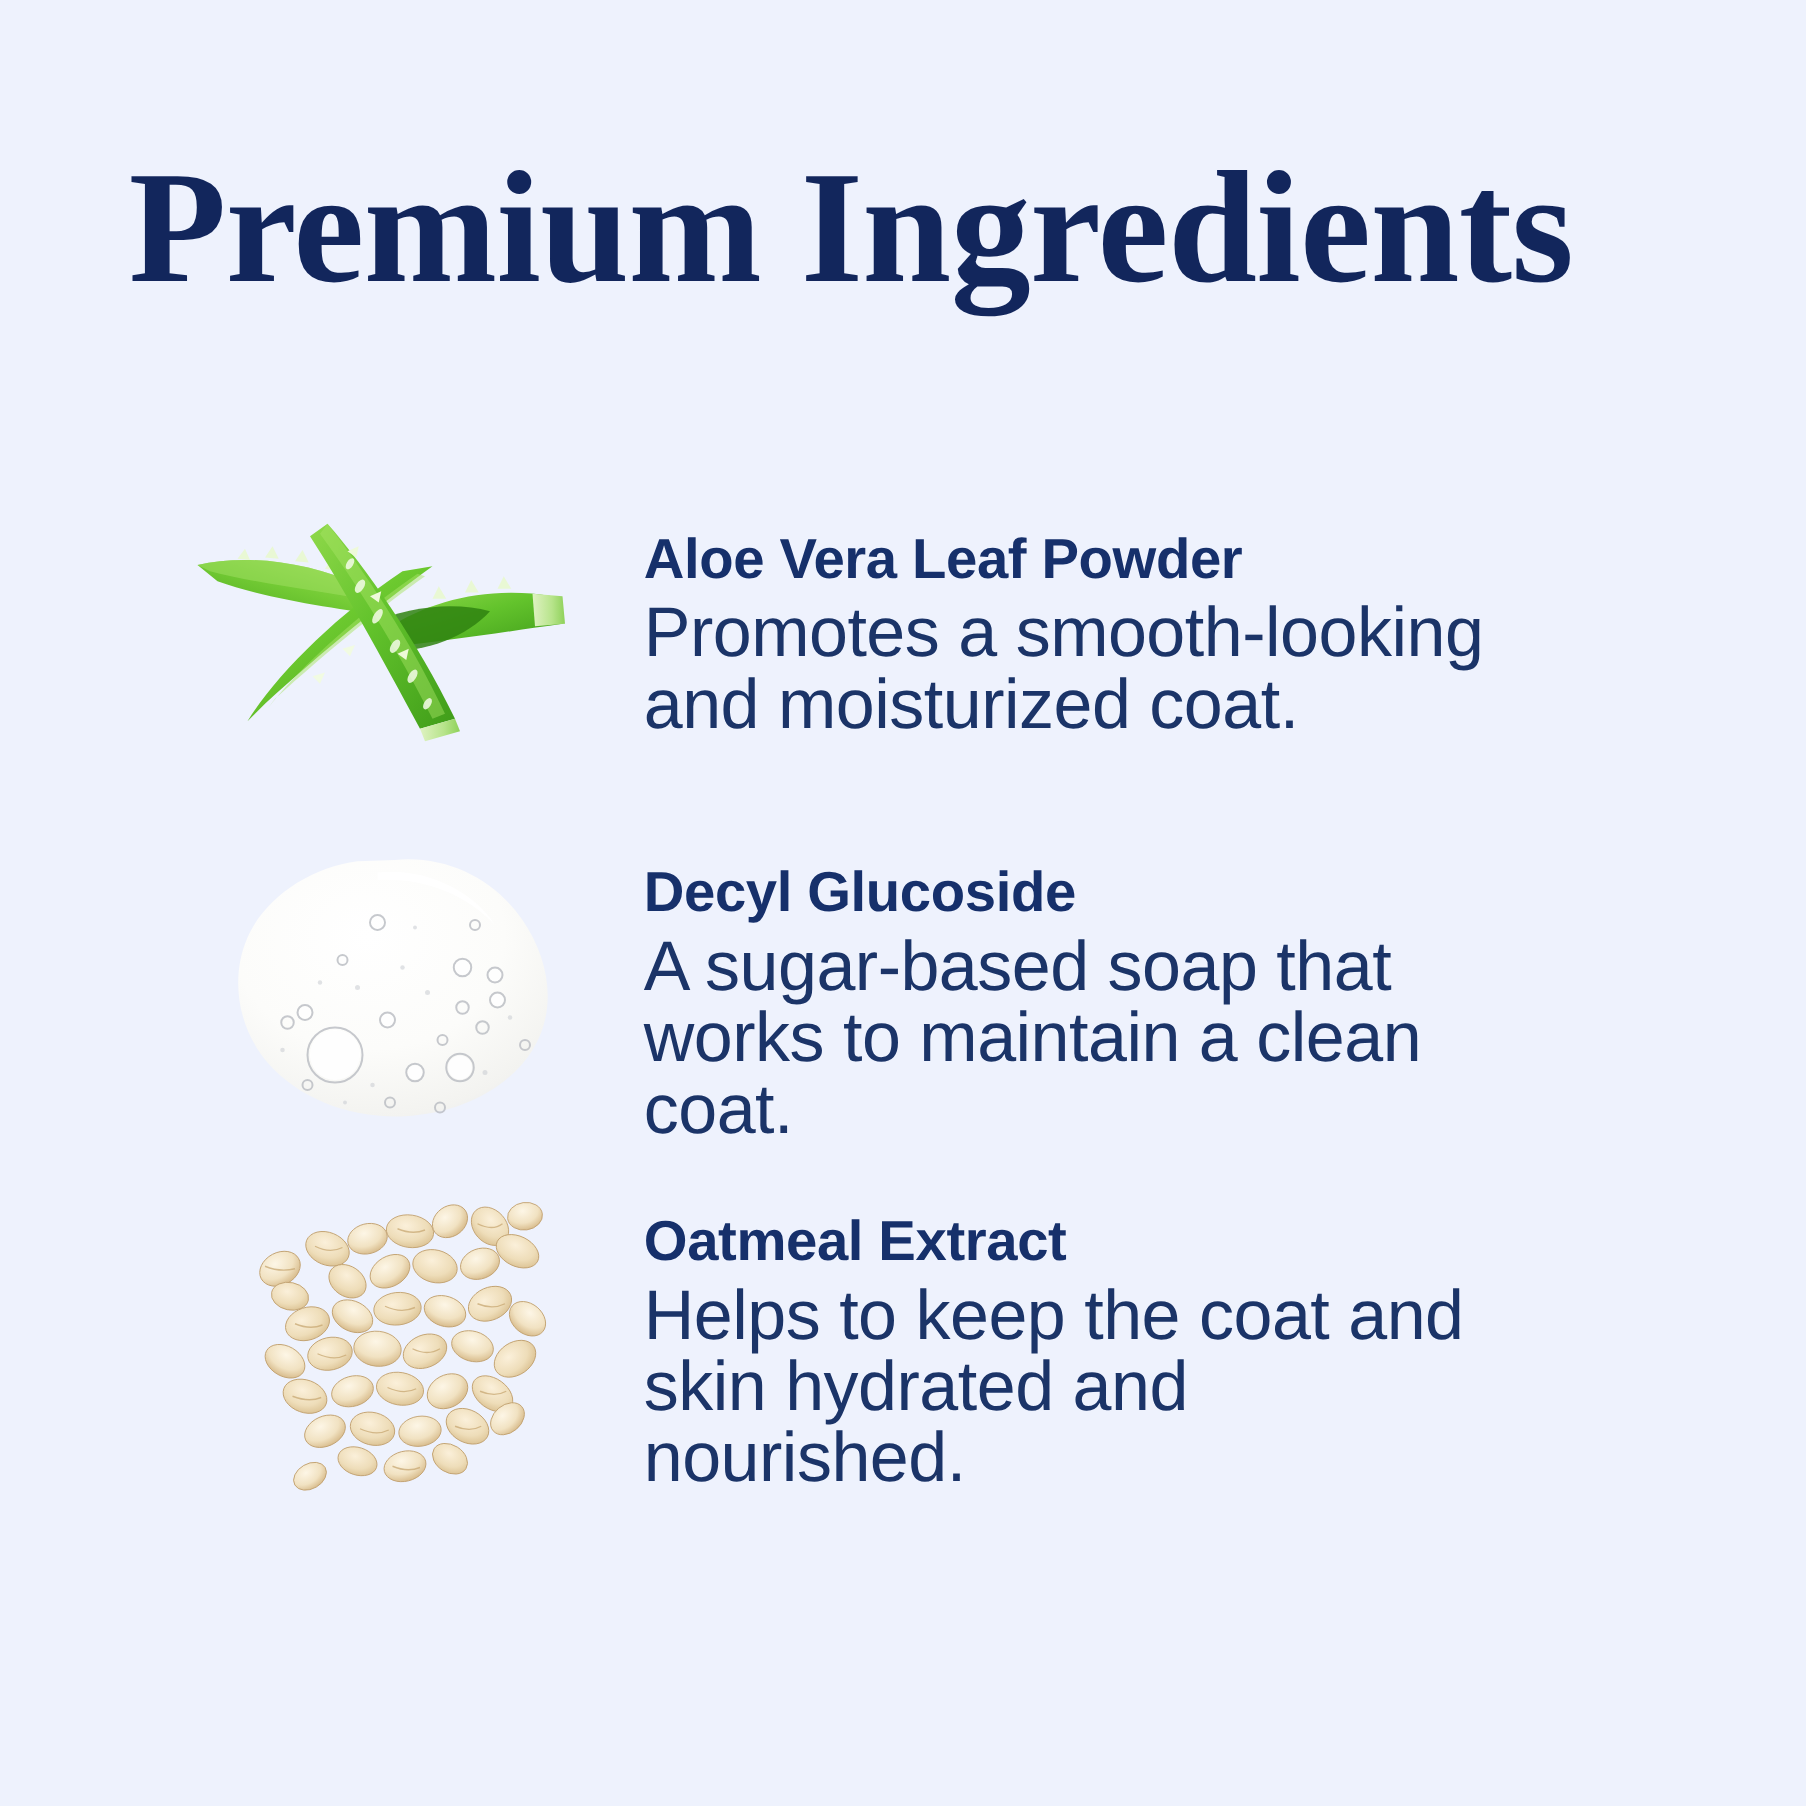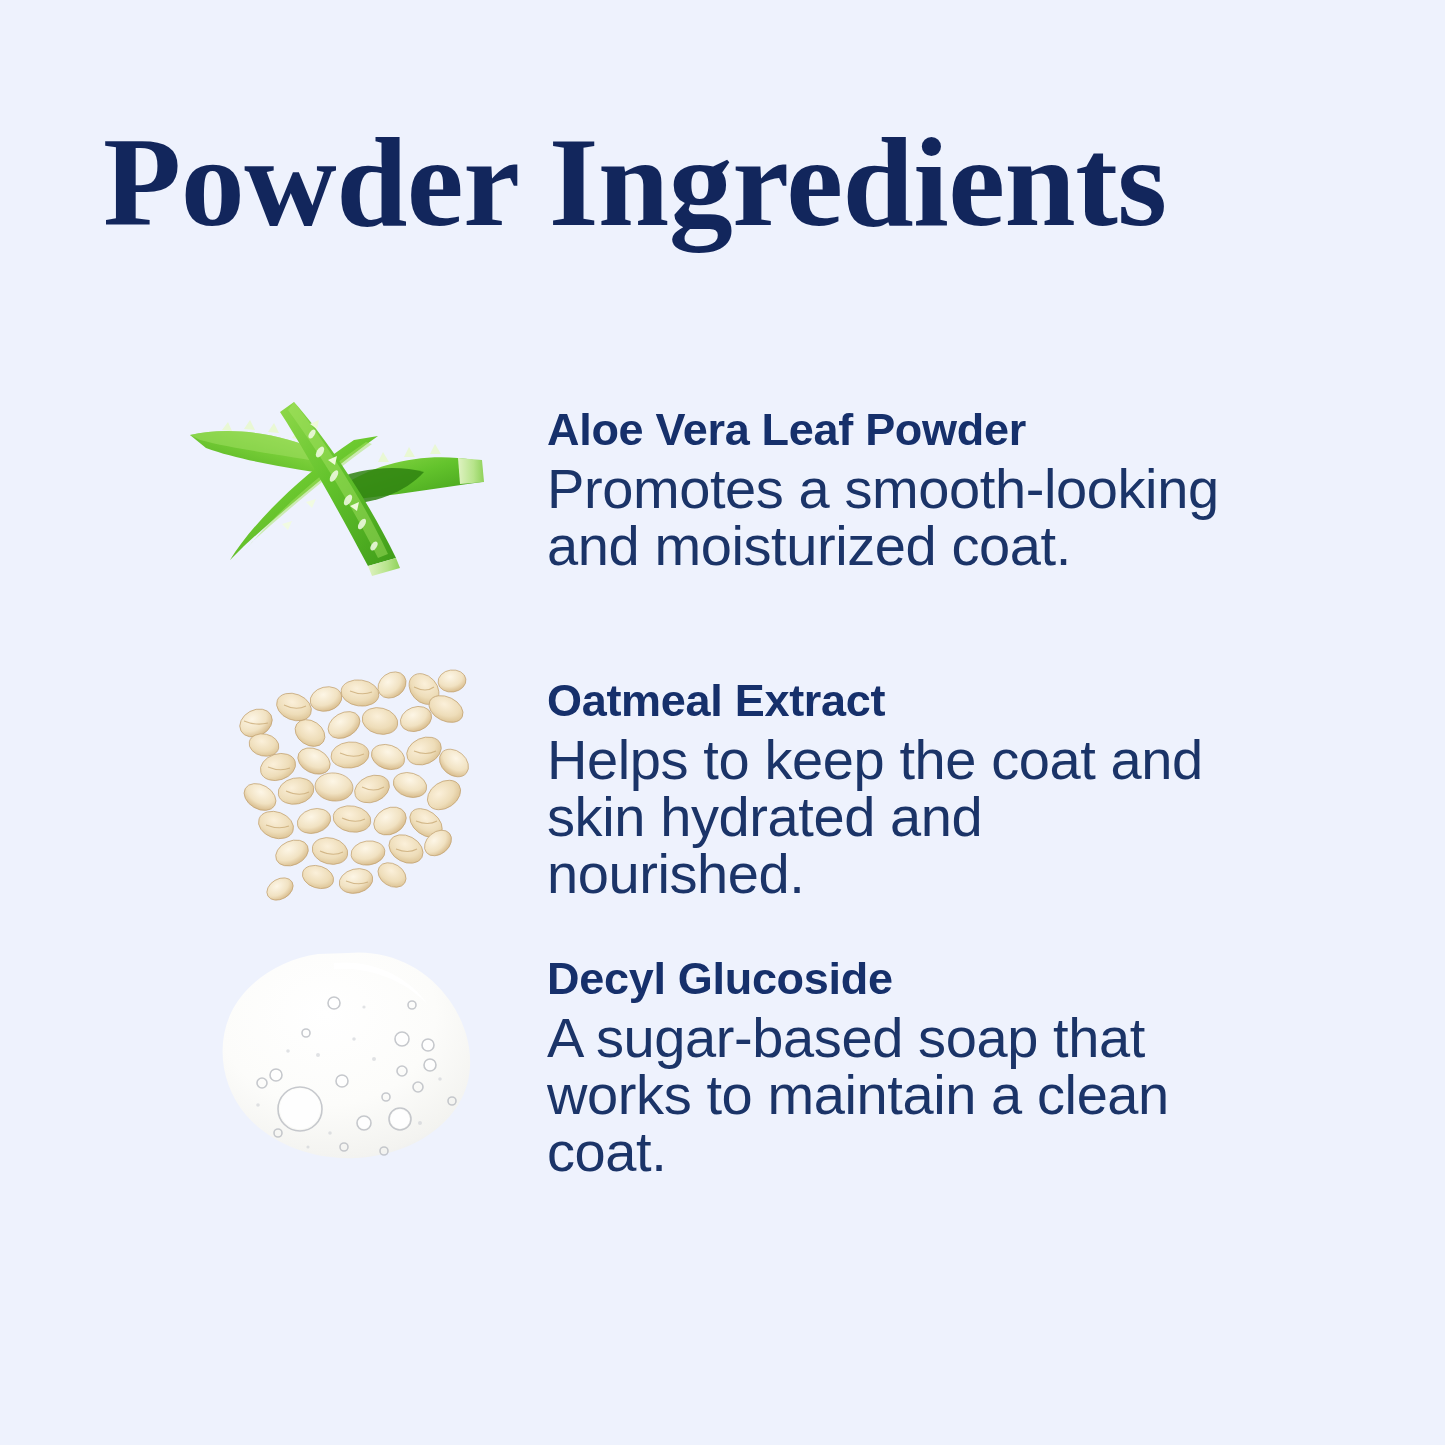--- a/index.html
+++ b/index.html
@@ -25,23 +25,22 @@
     font-size: 128px;
     line-height: 1.0;
     letter-spacing: -0.5px;
     color: #12265c;
     white-space: nowrap;
   }
 
   .ingredient-list {
     position: absolute;
     left: 0;
-    top: 380px;
+    top: 397px;
     width: 1256px;
-    padding-left: 32px;
   }
 
   .ingredient-row {
     position: relative;
     height: 275px;
   }
 
   .ingredient-figure {
     position: absolute;
     left: 150px;
@@ -92,21 +91,21 @@
   .row-aloe .ingredient-copy { top: 22px; }
   .row-oat  .ingredient-copy { top: 18px; }
   .row-gel  .ingredient-copy { top: 14px; }
 
   .row-oat { height: 282px; }
   .row-gel { height: 275px; }
 </style>
 </head>
 <body>
 
-<div id="page-title">Powder Ingredients</div>
+<div id="page-title">Premium Ingredients</div>
 
 <div class="ingredient-list">
 
   <div class="ingredient-row row-aloe">
     <div class="ingredient-figure">
       <svg viewBox="0 0 312 180" xmlns="http://www.w3.org/2000/svg">
         <defs>
           <linearGradient id="aloeA" x1="0" y1="0" x2="1" y2="1">
             <stop offset="0%" stop-color="#8fd84a"></stop>
             <stop offset="45%" stop-color="#63c32c"></stop>
@@ -176,107 +175,20 @@
           <path d="M168 116 l9 -4 l-2 9 z"></path>
         </g>
       </svg>
     </div>
     <div class="ingredient-copy">
       <p class="ingredient-name">Aloe Vera Leaf Powder</p>
       <p class="ingredient-desc">Promotes a smooth-looking and moisturized coat.</p>
     </div>
   </div>
 
-  <div class="ingredient-row row-oat">
-    <div class="ingredient-figure">
-      <svg viewBox="0 0 266 240" xmlns="http://www.w3.org/2000/svg">
-        <defs>
-          <radialGradient id="oatG" cx="0.4" cy="0.35" r="0.75">
-            <stop offset="0%" stop-color="#fbf0da"></stop>
-            <stop offset="60%" stop-color="#eeddb9"></stop>
-            <stop offset="100%" stop-color="#d8bd8c"></stop>
-          </radialGradient>
-          <radialGradient id="oatG2" cx="0.45" cy="0.3" r="0.8">
-            <stop offset="0%" stop-color="#fdf6e6"></stop>
-            <stop offset="55%" stop-color="#f1e2c2"></stop>
-            <stop offset="100%" stop-color="#cfae79"></stop>
-          </radialGradient>
-        </defs>
-        <g stroke="#c2a271" stroke-width="0.7">
-
-          <ellipse cx="36" cy="60" rx="17" ry="13" fill="url(#oatG2)" transform="rotate(-28 36 60)"></ellipse>
-          <ellipse cx="44" cy="82" rx="15" ry="11" fill="url(#oatG)" transform="rotate(12 44 82)"></ellipse>
-          <ellipse cx="74" cy="44" rx="18" ry="13" fill="url(#oatG)" transform="rotate(22 74 44)"></ellipse>
-          <ellipse cx="106" cy="36" rx="16" ry="12" fill="url(#oatG2)" transform="rotate(-14 106 36)"></ellipse>
-          <ellipse cx="140" cy="30" rx="19" ry="13" fill="url(#oatG)" transform="rotate(8 140 30)"></ellipse>
-          <ellipse cx="172" cy="22" rx="15" ry="12" fill="url(#oatG2)" transform="rotate(-36 172 22)"></ellipse>
-          <ellipse cx="204" cy="26" rx="17" ry="13" fill="url(#oatG)" transform="rotate(48 204 26)"></ellipse>
-          <ellipse cx="232" cy="18" rx="14" ry="11" fill="url(#oatG2)" transform="rotate(-8 232 18)"></ellipse>
-          <ellipse cx="226" cy="46" rx="18" ry="12" fill="url(#oatG)" transform="rotate(26 226 46)"></ellipse>
-          <ellipse cx="196" cy="56" rx="16" ry="12" fill="url(#oatG2)" transform="rotate(-20 196 56)"></ellipse>
-          <ellipse cx="160" cy="58" rx="18" ry="13" fill="url(#oatG)" transform="rotate(14 160 58)"></ellipse>
-          <ellipse cx="124" cy="62" rx="17" ry="12" fill="url(#oatG2)" transform="rotate(-30 124 62)"></ellipse>
-          <ellipse cx="90" cy="70" rx="16" ry="12" fill="url(#oatG)" transform="rotate(34 90 70)"></ellipse>
-
-          <ellipse cx="58" cy="104" rx="18" ry="13" fill="url(#oatG)" transform="rotate(-18 58 104)"></ellipse>
-          <ellipse cx="94" cy="98" rx="17" ry="12" fill="url(#oatG2)" transform="rotate(26 94 98)"></ellipse>
-          <ellipse cx="130" cy="92" rx="19" ry="13" fill="url(#oatG)" transform="rotate(-6 130 92)"></ellipse>
-          <ellipse cx="168" cy="94" rx="17" ry="12" fill="url(#oatG2)" transform="rotate(18 168 94)"></ellipse>
-          <ellipse cx="204" cy="88" rx="18" ry="13" fill="url(#oatG)" transform="rotate(-24 204 88)"></ellipse>
-          <ellipse cx="234" cy="100" rx="16" ry="12" fill="url(#oatG2)" transform="rotate(40 234 100)"></ellipse>
-
-          <ellipse cx="40" cy="134" rx="17" ry="12" fill="url(#oatG2)" transform="rotate(30 40 134)"></ellipse>
-          <ellipse cx="76" cy="128" rx="18" ry="13" fill="url(#oatG)" transform="rotate(-12 76 128)"></ellipse>
-          <ellipse cx="114" cy="124" rx="19" ry="14" fill="url(#oatG2)" transform="rotate(6 114 124)"></ellipse>
-          <ellipse cx="152" cy="126" rx="18" ry="13" fill="url(#oatG)" transform="rotate(-22 152 126)"></ellipse>
-          <ellipse cx="190" cy="122" rx="17" ry="12" fill="url(#oatG2)" transform="rotate(16 190 122)"></ellipse>
-          <ellipse cx="224" cy="132" rx="18" ry="13" fill="url(#oatG)" transform="rotate(-34 224 132)"></ellipse>
-
-          <ellipse cx="56" cy="162" rx="18" ry="13" fill="url(#oatG)" transform="rotate(20 56 162)"></ellipse>
-          <ellipse cx="94" cy="158" rx="17" ry="12" fill="url(#oatG2)" transform="rotate(-16 94 158)"></ellipse>
-          <ellipse cx="132" cy="156" rx="19" ry="13" fill="url(#oatG)" transform="rotate(10 132 156)"></ellipse>
-          <ellipse cx="170" cy="158" rx="17" ry="13" fill="url(#oatG2)" transform="rotate(-28 170 158)"></ellipse>
-          <ellipse cx="206" cy="160" rx="18" ry="12" fill="url(#oatG)" transform="rotate(36 206 160)"></ellipse>
-
-          <ellipse cx="72" cy="190" rx="17" ry="12" fill="url(#oatG2)" transform="rotate(-24 72 190)"></ellipse>
-          <ellipse cx="110" cy="188" rx="18" ry="13" fill="url(#oatG)" transform="rotate(14 110 188)"></ellipse>
-          <ellipse cx="148" cy="190" rx="17" ry="12" fill="url(#oatG2)" transform="rotate(-8 148 190)"></ellipse>
-          <ellipse cx="186" cy="186" rx="18" ry="13" fill="url(#oatG)" transform="rotate(28 186 186)"></ellipse>
-          <ellipse cx="218" cy="180" rx="15" ry="11" fill="url(#oatG2)" transform="rotate(-40 218 180)"></ellipse>
-          <ellipse cx="98" cy="214" rx="16" ry="11" fill="url(#oatG)" transform="rotate(18 98 214)"></ellipse>
-          <ellipse cx="136" cy="218" rx="17" ry="12" fill="url(#oatG2)" transform="rotate(-14 136 218)"></ellipse>
-          <ellipse cx="172" cy="212" rx="15" ry="11" fill="url(#oatG)" transform="rotate(32 172 212)"></ellipse>
-          <ellipse cx="60" cy="226" rx="14" ry="10" fill="url(#oatG2)" transform="rotate(-30 60 226)"></ellipse>
-        </g>
-
-        <g stroke="#c8a873" stroke-width="1.1" fill="none" opacity="0.75">
-          <path d="M24 58 q12 5 24 2"></path>
-          <path d="M64 42 q12 6 22 1"></path>
-          <path d="M130 28 q12 5 22 1"></path>
-          <path d="M194 24 q12 6 20 0"></path>
-          <path d="M48 104 q12 5 22 1"></path>
-          <path d="M120 90 q13 6 24 1"></path>
-          <path d="M194 88 q12 5 22 0"></path>
-          <path d="M66 128 q13 6 23 1"></path>
-          <path d="M142 124 q12 6 22 0"></path>
-          <path d="M46 162 q13 5 23 1"></path>
-          <path d="M122 155 q13 6 23 1"></path>
-          <path d="M196 158 q12 5 21 0"></path>
-          <path d="M100 188 q13 6 23 1"></path>
-          <path d="M176 186 q12 5 21 0"></path>
-          <path d="M126 218 q12 5 22 1"></path>
-        </g>
-      </svg>
-    </div>
-    <div class="ingredient-copy">
-      <p class="ingredient-name">Oatmeal Extract</p>
-      <p class="ingredient-desc">Helps to keep the coat and skin hydrated and nourished.</p>
-    </div>
-  </div>
-
   <div class="ingredient-row row-gel">
     <div class="ingredient-figure">
       <svg viewBox="0 0 268 215" xmlns="http://www.w3.org/2000/svg">
         <defs>
           <radialGradient id="gelG" cx="0.42" cy="0.3" r="0.8">
             <stop offset="0%" stop-color="#ffffff"></stop>
             <stop offset="55%" stop-color="#fcfcfa"></stop>
             <stop offset="88%" stop-color="#f3f3f0"></stop>
             <stop offset="100%" stop-color="#e8eaee"></stop>
           </radialGradient>
@@ -338,13 +250,100 @@
           <circle cx="94" cy="200" r="1.6"></circle>
         </g>
       </svg>
     </div>
     <div class="ingredient-copy">
       <p class="ingredient-name">Decyl Glucoside</p>
       <p class="ingredient-desc">A sugar-based soap that works to maintain a clean coat.</p>
     </div>
   </div>
 
+  <div class="ingredient-row row-oat">
+    <div class="ingredient-figure">
+      <svg viewBox="0 0 266 240" xmlns="http://www.w3.org/2000/svg">
+        <defs>
+          <radialGradient id="oatG" cx="0.4" cy="0.35" r="0.75">
+            <stop offset="0%" stop-color="#fbf0da"></stop>
+            <stop offset="60%" stop-color="#eeddb9"></stop>
+            <stop offset="100%" stop-color="#d8bd8c"></stop>
+          </radialGradient>
+          <radialGradient id="oatG2" cx="0.45" cy="0.3" r="0.8">
+            <stop offset="0%" stop-color="#fdf6e6"></stop>
+            <stop offset="55%" stop-color="#f1e2c2"></stop>
+            <stop offset="100%" stop-color="#cfae79"></stop>
+          </radialGradient>
+        </defs>
+        <g stroke="#c2a271" stroke-width="0.7">
+
+          <ellipse cx="36" cy="60" rx="17" ry="13" fill="url(#oatG2)" transform="rotate(-28 36 60)"></ellipse>
+          <ellipse cx="44" cy="82" rx="15" ry="11" fill="url(#oatG)" transform="rotate(12 44 82)"></ellipse>
+          <ellipse cx="74" cy="44" rx="18" ry="13" fill="url(#oatG)" transform="rotate(22 74 44)"></ellipse>
+          <ellipse cx="106" cy="36" rx="16" ry="12" fill="url(#oatG2)" transform="rotate(-14 106 36)"></ellipse>
+          <ellipse cx="140" cy="30" rx="19" ry="13" fill="url(#oatG)" transform="rotate(8 140 30)"></ellipse>
+          <ellipse cx="172" cy="22" rx="15" ry="12" fill="url(#oatG2)" transform="rotate(-36 172 22)"></ellipse>
+          <ellipse cx="204" cy="26" rx="17" ry="13" fill="url(#oatG)" transform="rotate(48 204 26)"></ellipse>
+          <ellipse cx="232" cy="18" rx="14" ry="11" fill="url(#oatG2)" transform="rotate(-8 232 18)"></ellipse>
+          <ellipse cx="226" cy="46" rx="18" ry="12" fill="url(#oatG)" transform="rotate(26 226 46)"></ellipse>
+          <ellipse cx="196" cy="56" rx="16" ry="12" fill="url(#oatG2)" transform="rotate(-20 196 56)"></ellipse>
+          <ellipse cx="160" cy="58" rx="18" ry="13" fill="url(#oatG)" transform="rotate(14 160 58)"></ellipse>
+          <ellipse cx="124" cy="62" rx="17" ry="12" fill="url(#oatG2)" transform="rotate(-30 124 62)"></ellipse>
+          <ellipse cx="90" cy="70" rx="16" ry="12" fill="url(#oatG)" transform="rotate(34 90 70)"></ellipse>
+
+          <ellipse cx="58" cy="104" rx="18" ry="13" fill="url(#oatG)" transform="rotate(-18 58 104)"></ellipse>
+          <ellipse cx="94" cy="98" rx="17" ry="12" fill="url(#oatG2)" transform="rotate(26 94 98)"></ellipse>
+          <ellipse cx="130" cy="92" rx="19" ry="13" fill="url(#oatG)" transform="rotate(-6 130 92)"></ellipse>
+          <ellipse cx="168" cy="94" rx="17" ry="12" fill="url(#oatG2)" transform="rotate(18 168 94)"></ellipse>
+          <ellipse cx="204" cy="88" rx="18" ry="13" fill="url(#oatG)" transform="rotate(-24 204 88)"></ellipse>
+          <ellipse cx="234" cy="100" rx="16" ry="12" fill="url(#oatG2)" transform="rotate(40 234 100)"></ellipse>
+
+          <ellipse cx="40" cy="134" rx="17" ry="12" fill="url(#oatG2)" transform="rotate(30 40 134)"></ellipse>
+          <ellipse cx="76" cy="128" rx="18" ry="13" fill="url(#oatG)" transform="rotate(-12 76 128)"></ellipse>
+          <ellipse cx="114" cy="124" rx="19" ry="14" fill="url(#oatG2)" transform="rotate(6 114 124)"></ellipse>
+          <ellipse cx="152" cy="126" rx="18" ry="13" fill="url(#oatG)" transform="rotate(-22 152 126)"></ellipse>
+          <ellipse cx="190" cy="122" rx="17" ry="12" fill="url(#oatG2)" transform="rotate(16 190 122)"></ellipse>
+          <ellipse cx="224" cy="132" rx="18" ry="13" fill="url(#oatG)" transform="rotate(-34 224 132)"></ellipse>
+
+          <ellipse cx="56" cy="162" rx="18" ry="13" fill="url(#oatG)" transform="rotate(20 56 162)"></ellipse>
+          <ellipse cx="94" cy="158" rx="17" ry="12" fill="url(#oatG2)" transform="rotate(-16 94 158)"></ellipse>
+          <ellipse cx="132" cy="156" rx="19" ry="13" fill="url(#oatG)" transform="rotate(10 132 156)"></ellipse>
+          <ellipse cx="170" cy="158" rx="17" ry="13" fill="url(#oatG2)" transform="rotate(-28 170 158)"></ellipse>
+          <ellipse cx="206" cy="160" rx="18" ry="12" fill="url(#oatG)" transform="rotate(36 206 160)"></ellipse>
+
+          <ellipse cx="72" cy="190" rx="17" ry="12" fill="url(#oatG2)" transform="rotate(-24 72 190)"></ellipse>
+          <ellipse cx="110" cy="188" rx="18" ry="13" fill="url(#oatG)" transform="rotate(14 110 188)"></ellipse>
+          <ellipse cx="148" cy="190" rx="17" ry="12" fill="url(#oatG2)" transform="rotate(-8 148 190)"></ellipse>
+          <ellipse cx="186" cy="186" rx="18" ry="13" fill="url(#oatG)" transform="rotate(28 186 186)"></ellipse>
+          <ellipse cx="218" cy="180" rx="15" ry="11" fill="url(#oatG2)" transform="rotate(-40 218 180)"></ellipse>
+          <ellipse cx="98" cy="214" rx="16" ry="11" fill="url(#oatG)" transform="rotate(18 98 214)"></ellipse>
+          <ellipse cx="136" cy="218" rx="17" ry="12" fill="url(#oatG2)" transform="rotate(-14 136 218)"></ellipse>
+          <ellipse cx="172" cy="212" rx="15" ry="11" fill="url(#oatG)" transform="rotate(32 172 212)"></ellipse>
+          <ellipse cx="60" cy="226" rx="14" ry="10" fill="url(#oatG2)" transform="rotate(-30 60 226)"></ellipse>
+        </g>
+
+        <g stroke="#c8a873" stroke-width="1.1" fill="none" opacity="0.75">
+          <path d="M24 58 q12 5 24 2"></path>
+          <path d="M64 42 q12 6 22 1"></path>
+          <path d="M130 28 q12 5 22 1"></path>
+          <path d="M194 24 q12 6 20 0"></path>
+          <path d="M48 104 q12 5 22 1"></path>
+          <path d="M120 90 q13 6 24 1"></path>
+          <path d="M194 88 q12 5 22 0"></path>
+          <path d="M66 128 q13 6 23 1"></path>
+          <path d="M142 124 q12 6 22 0"></path>
+          <path d="M46 162 q13 5 23 1"></path>
+          <path d="M122 155 q13 6 23 1"></path>
+          <path d="M196 158 q12 5 21 0"></path>
+          <path d="M100 188 q13 6 23 1"></path>
+          <path d="M176 186 q12 5 21 0"></path>
+          <path d="M126 218 q12 5 22 1"></path>
+        </g>
+      </svg>
+    </div>
+    <div class="ingredient-copy">
+      <p class="ingredient-name">Oatmeal Extract</p>
+      <p class="ingredient-desc">Helps to keep the coat and skin hydrated and nourished.</p>
+    </div>
+  </div>
+
 </div>
 
 </body></html>

